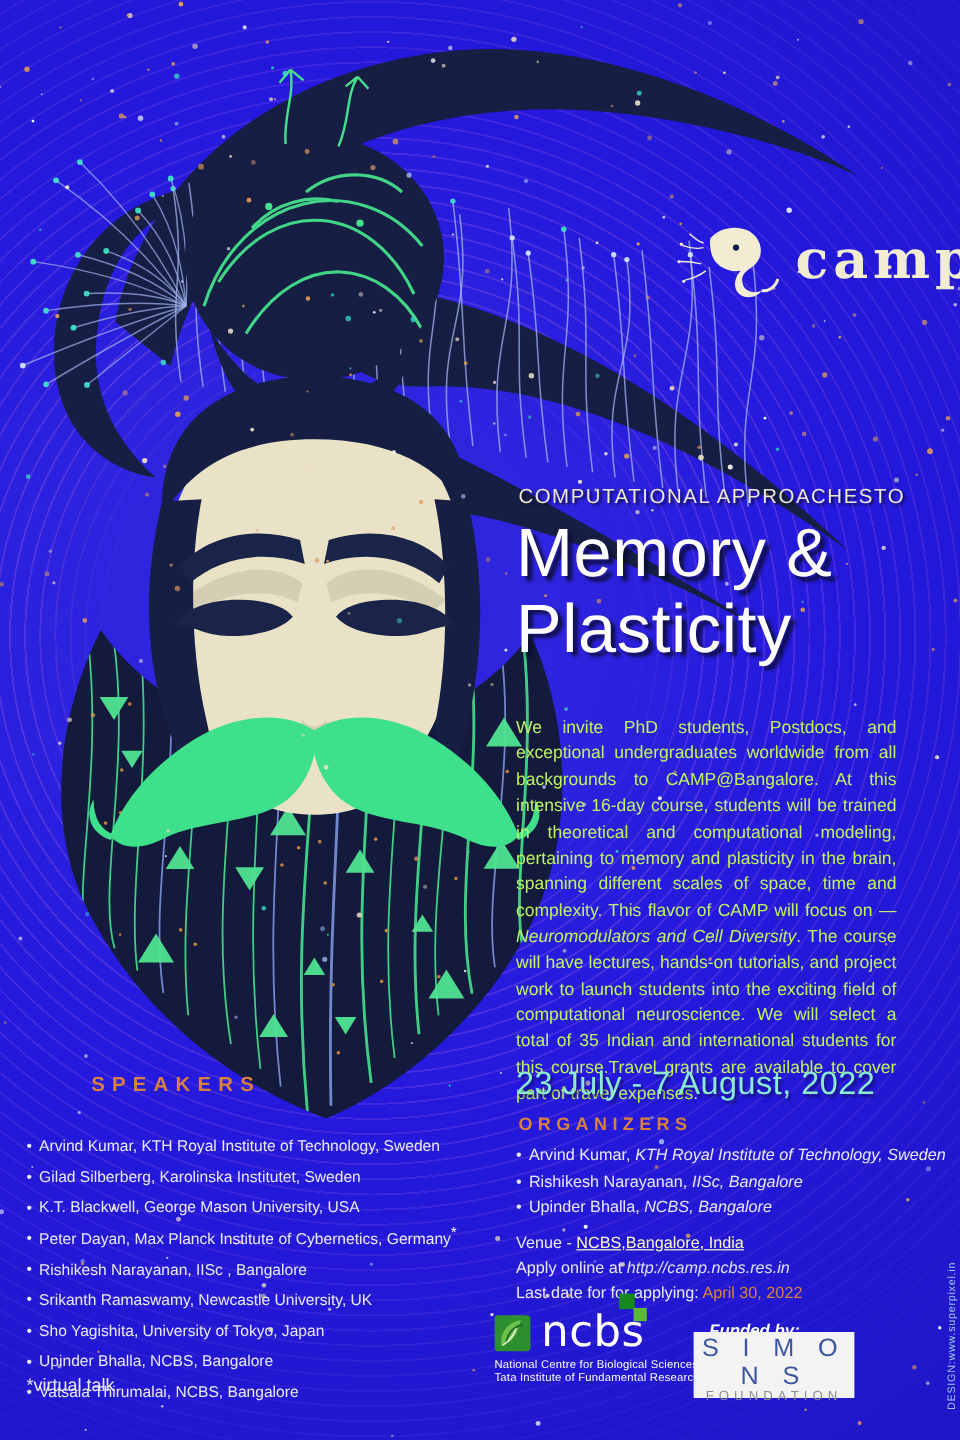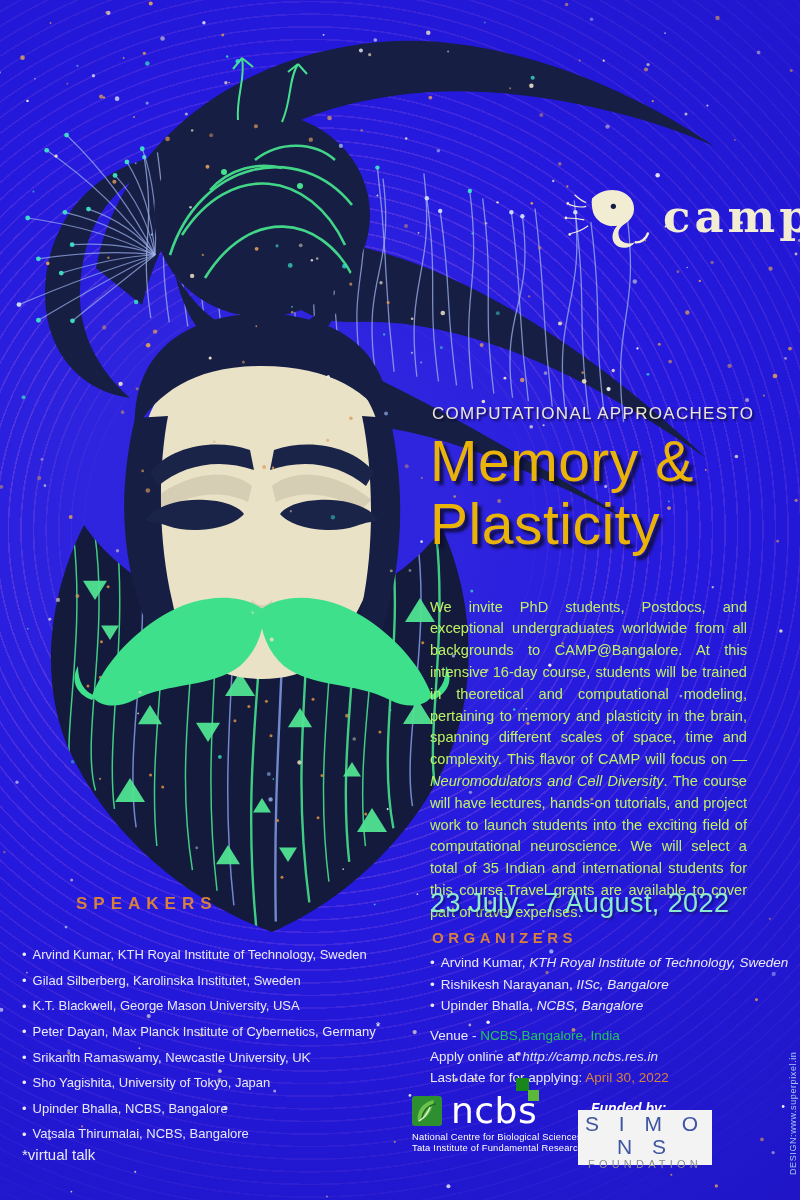--- a/index.html
+++ b/index.html
@@ -14,36 +14,36 @@
     background:repeating-radial-gradient(circle at 310px 530px,
       rgba(0,0,0,0) 0px, rgba(0,0,0,0) 11px,
       rgba(186,108,226,0.32) 11px, rgba(186,108,226,0.32) 12.6px);
     -webkit-mask:radial-gradient(circle at 310px 530px, transparent 0 212px, rgba(0,0,0,.8) 295px, rgba(0,0,0,.55) 455px, rgba(0,0,0,.30) 620px, transparent 792px);
     mask:radial-gradient(circle at 310px 530px, transparent 0 212px, rgba(0,0,0,.8) 295px, rgba(0,0,0,.55) 455px, rgba(0,0,0,.30) 620px, transparent 792px);
   }
   svg.man{position:absolute;left:0;top:0;}
   .abs{position:absolute;}
   .kicker{left:432px;top:404px;font-size:17px;letter-spacing:1.3px;color:#ece6d8;
     text-shadow:2px 2px 2px rgba(10,10,50,.8);font-weight:500;}
-  .title{left:430px;top:430px;color:#eab308;font-size:57px;line-height:63px;font-weight:500;
+  .title{left:430px;top:430px;color:#ffffff;font-size:57px;line-height:63px;font-weight:500;
     letter-spacing:.5px;text-shadow:4px 4px 3px rgba(12,12,48,.85);}
   .title span{display:block;}
   .bodytext{left:430px;top:582px;width:317px;font-size:14.6px;line-height:21.8px;
     text-align:justify;color:#bef264;}
   .bodytext .it{font-style:italic;}
   .dates{left:430px;top:888px;font-size:27px;color:#8ceacf;letter-spacing:.4px;
     text-shadow:2px 2px 2px rgba(10,10,50,.5);}
   .sec-h{font-size:15px;letter-spacing:4.5px;color:#d8813c;font-weight:600;}
   .org-h{left:432px;top:929px;}
   .list{list-style:none;margin:0;padding:0;color:#e8e9f5;}
   .org-list{left:430px;top:952px;font-size:13.5px;line-height:21.5px;}
   .org-list .affil{font-style:italic;}
   .list .b{margin-right:6px;}
   .venue-block{left:430px;top:1025px;font-size:13.5px;line-height:21px;color:#e8e9f5;}
-  .venue-val{color:#22c55e;}
+  .venue-val{color:#fef9c3;text-decoration:underline;}
   .apply-url{font-style:italic;color:#dfe2f2;text-decoration:none;}
   .deadline-val{color:#d8823c;}
   .speakers-h{left:76px;top:894px;font-size:17px;letter-spacing:6px;}
   .speakers-list{left:22px;top:940px;font-size:13px;line-height:20.3px;}
   .speakers-list sup{font-size:12px;color:#fff;}
   .footnote{left:22px;top:1146px;font-size:15px;color:#e8e9f5;}
   .camp-logo{left:563px;top:182px;display:flex;align-items:center;}
   .camp-word{margin-left:8px;font-family:"DejaVu Serif",serif;font-size:45px;line-height:58px;
     color:#f2ecd2;font-weight:600;letter-spacing:4px;}
   .ncbs{left:412px;top:1086px;width:200px;}
@@ -589,20 +589,21 @@
   <div><span>Apply online at </span><a class="apply-url" href="#">http://camp.ncbs.res.in</a></div>
   <div><span>Last date for for applying: </span><span class="deadline-val">April 30, 2022</span></div>
 </div>
 
 <div class="abs sec-h speakers-h">SPEAKERS</div>
 <ul class="abs list speakers-list">
   <li><span class="b">•</span><span>Arvind Kumar, KTH Royal Institute of Technology, Sweden</span><sup></sup></li>
   <li><span class="b">•</span><span>Gilad Silberberg, Karolinska Institutet, Sweden</span><sup></sup></li>
   <li><span class="b">•</span><span>K.T. Blackwell, George Mason University, USA</span><sup></sup></li>
   <li><span class="b">•</span><span>Peter Dayan, Max Planck Institute of Cybernetics, Germany</span><sup>*</sup></li>
+  <li><span class="b">•</span><span>Rishikesh Narayanan, IISc , Bangalore</span><sup></sup></li>
   <li><span class="b">•</span><span>Srikanth Ramaswamy, Newcastle University, UK</span><sup></sup></li>
   <li><span class="b">•</span><span>Sho Yagishita, University of Tokyo, Japan</span><sup></sup></li>
   <li><span class="b">•</span><span>Upinder Bhalla, NCBS, Bangalore</span><sup></sup></li>
   <li><span class="b">•</span><span>Vatsala Thirumalai, NCBS, Bangalore</span><sup></sup></li>
 </ul>
 <div class="abs footnote">*virtual talk</div>
 
 <div class="abs ncbs">
   <div class="ncbs-top">
     <svg width="32" height="34" viewBox="0 0 32 34">

